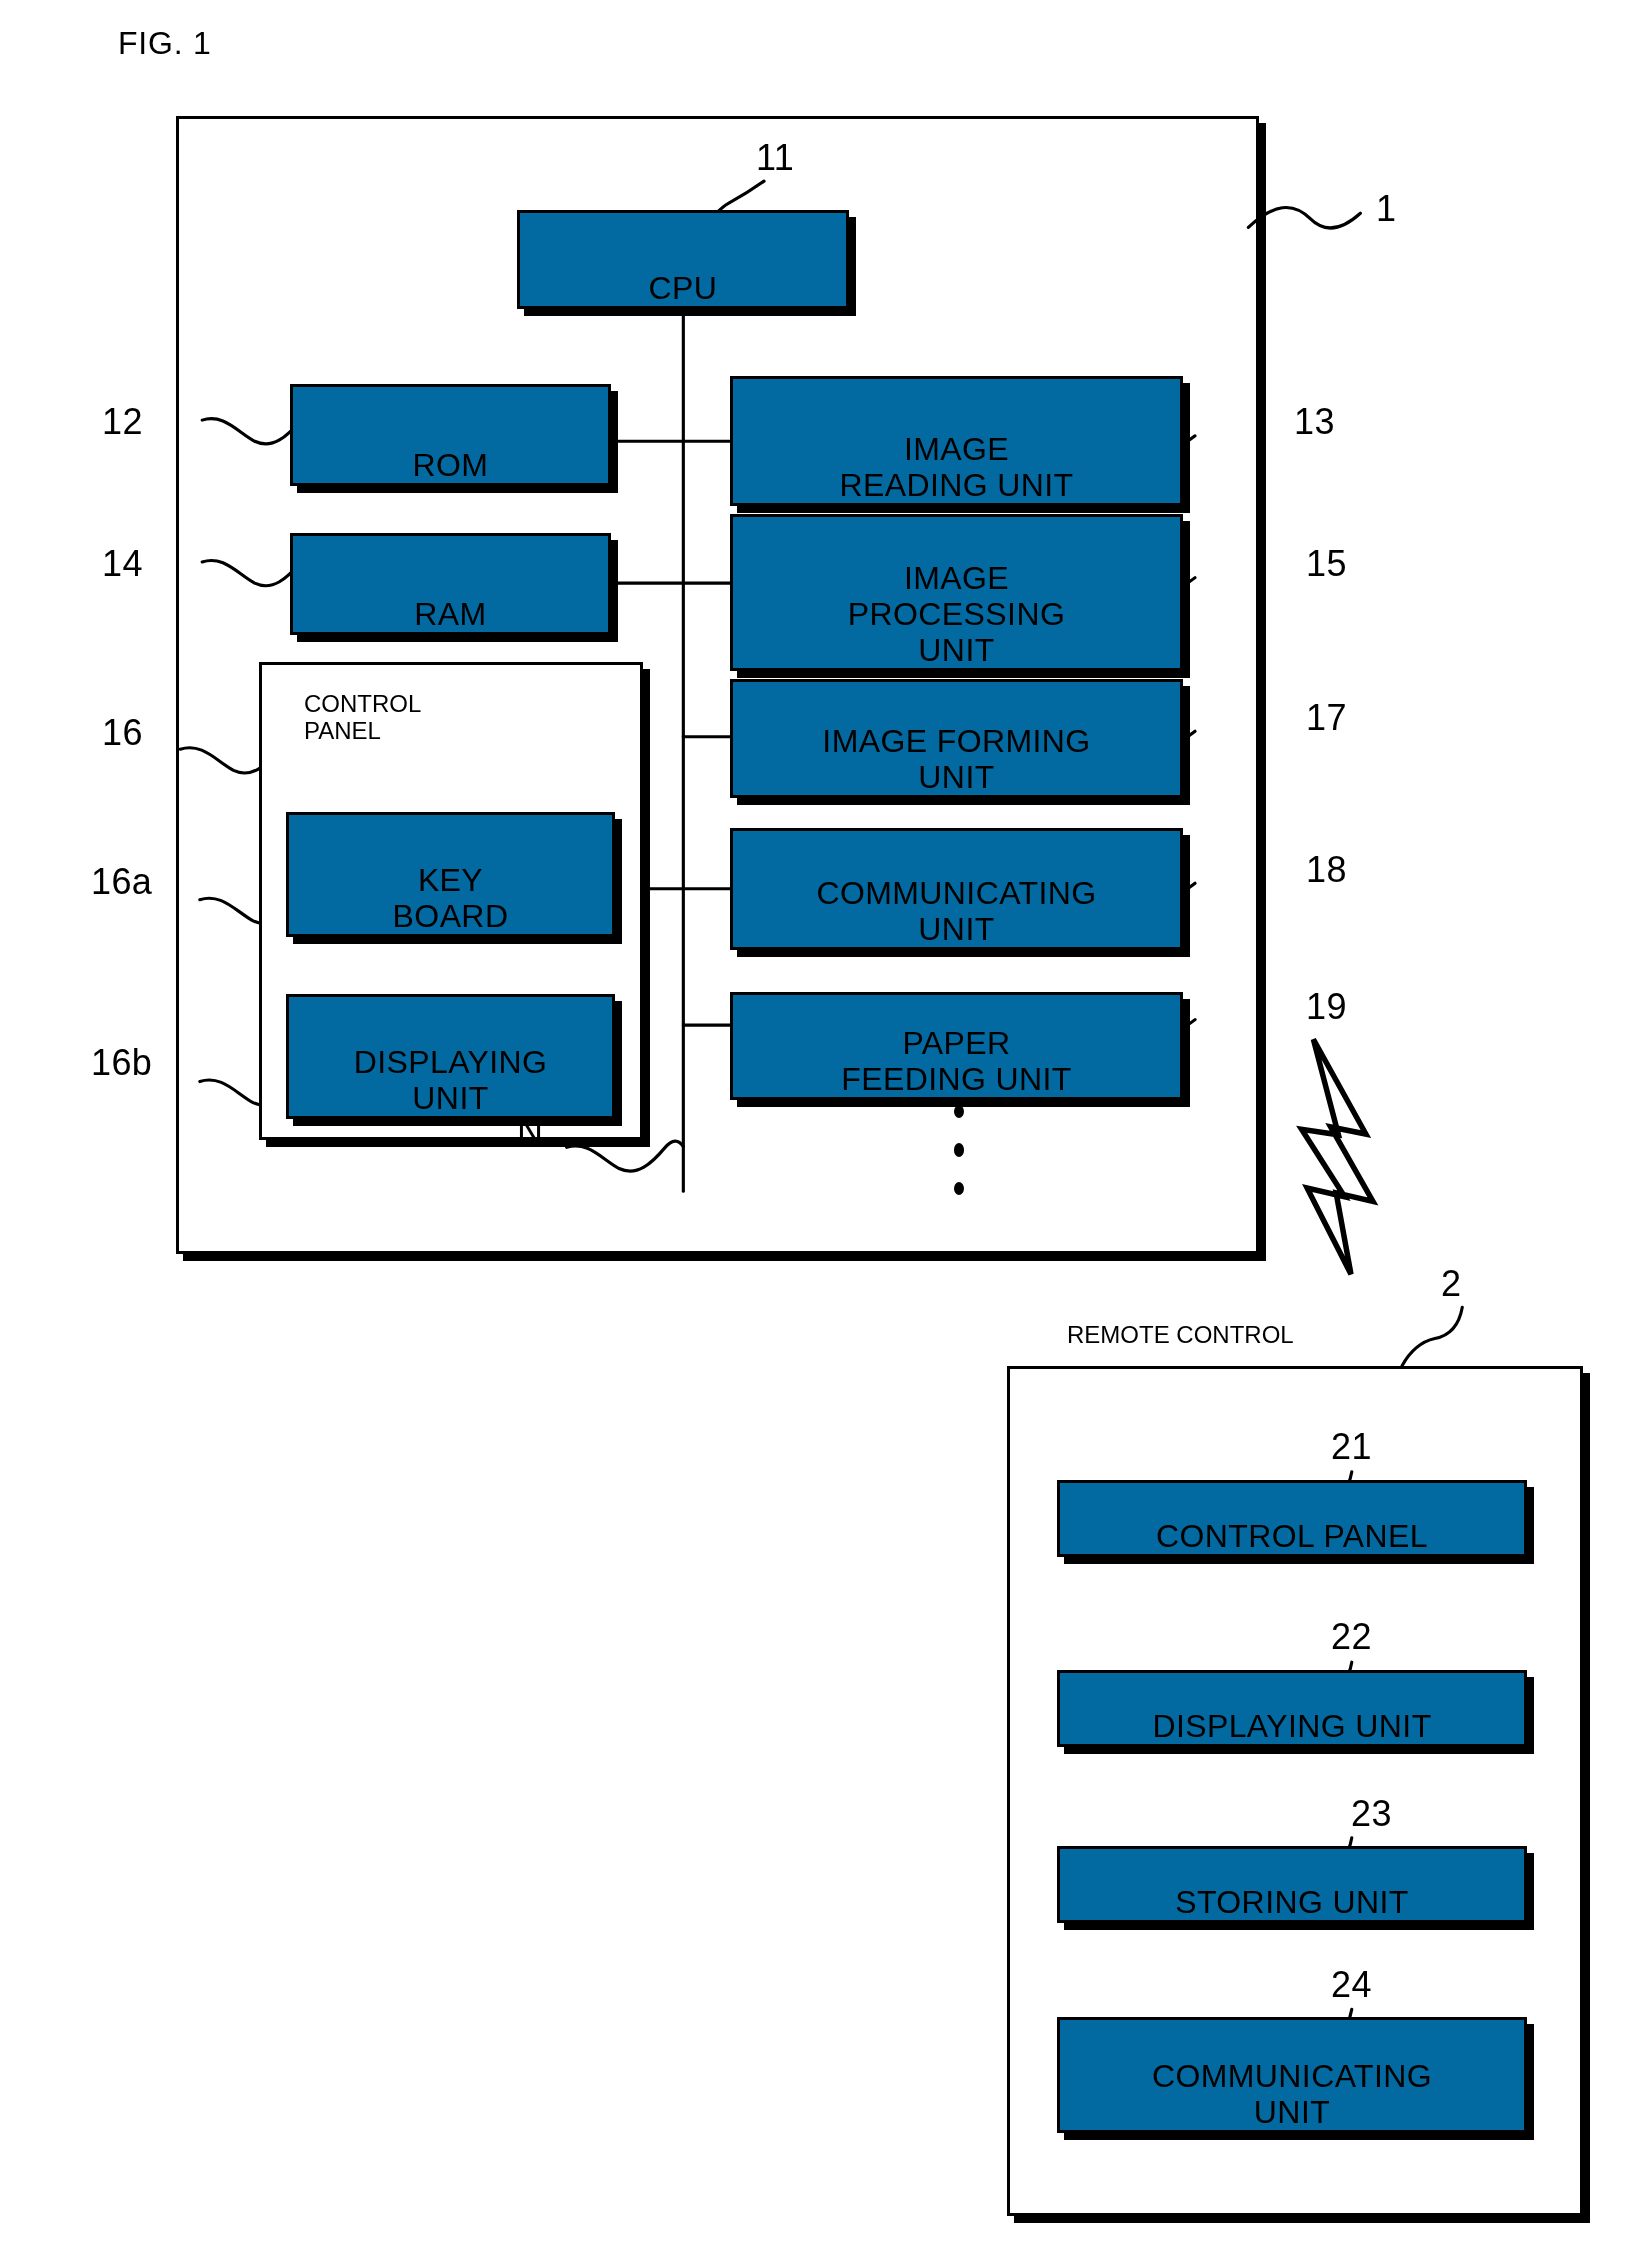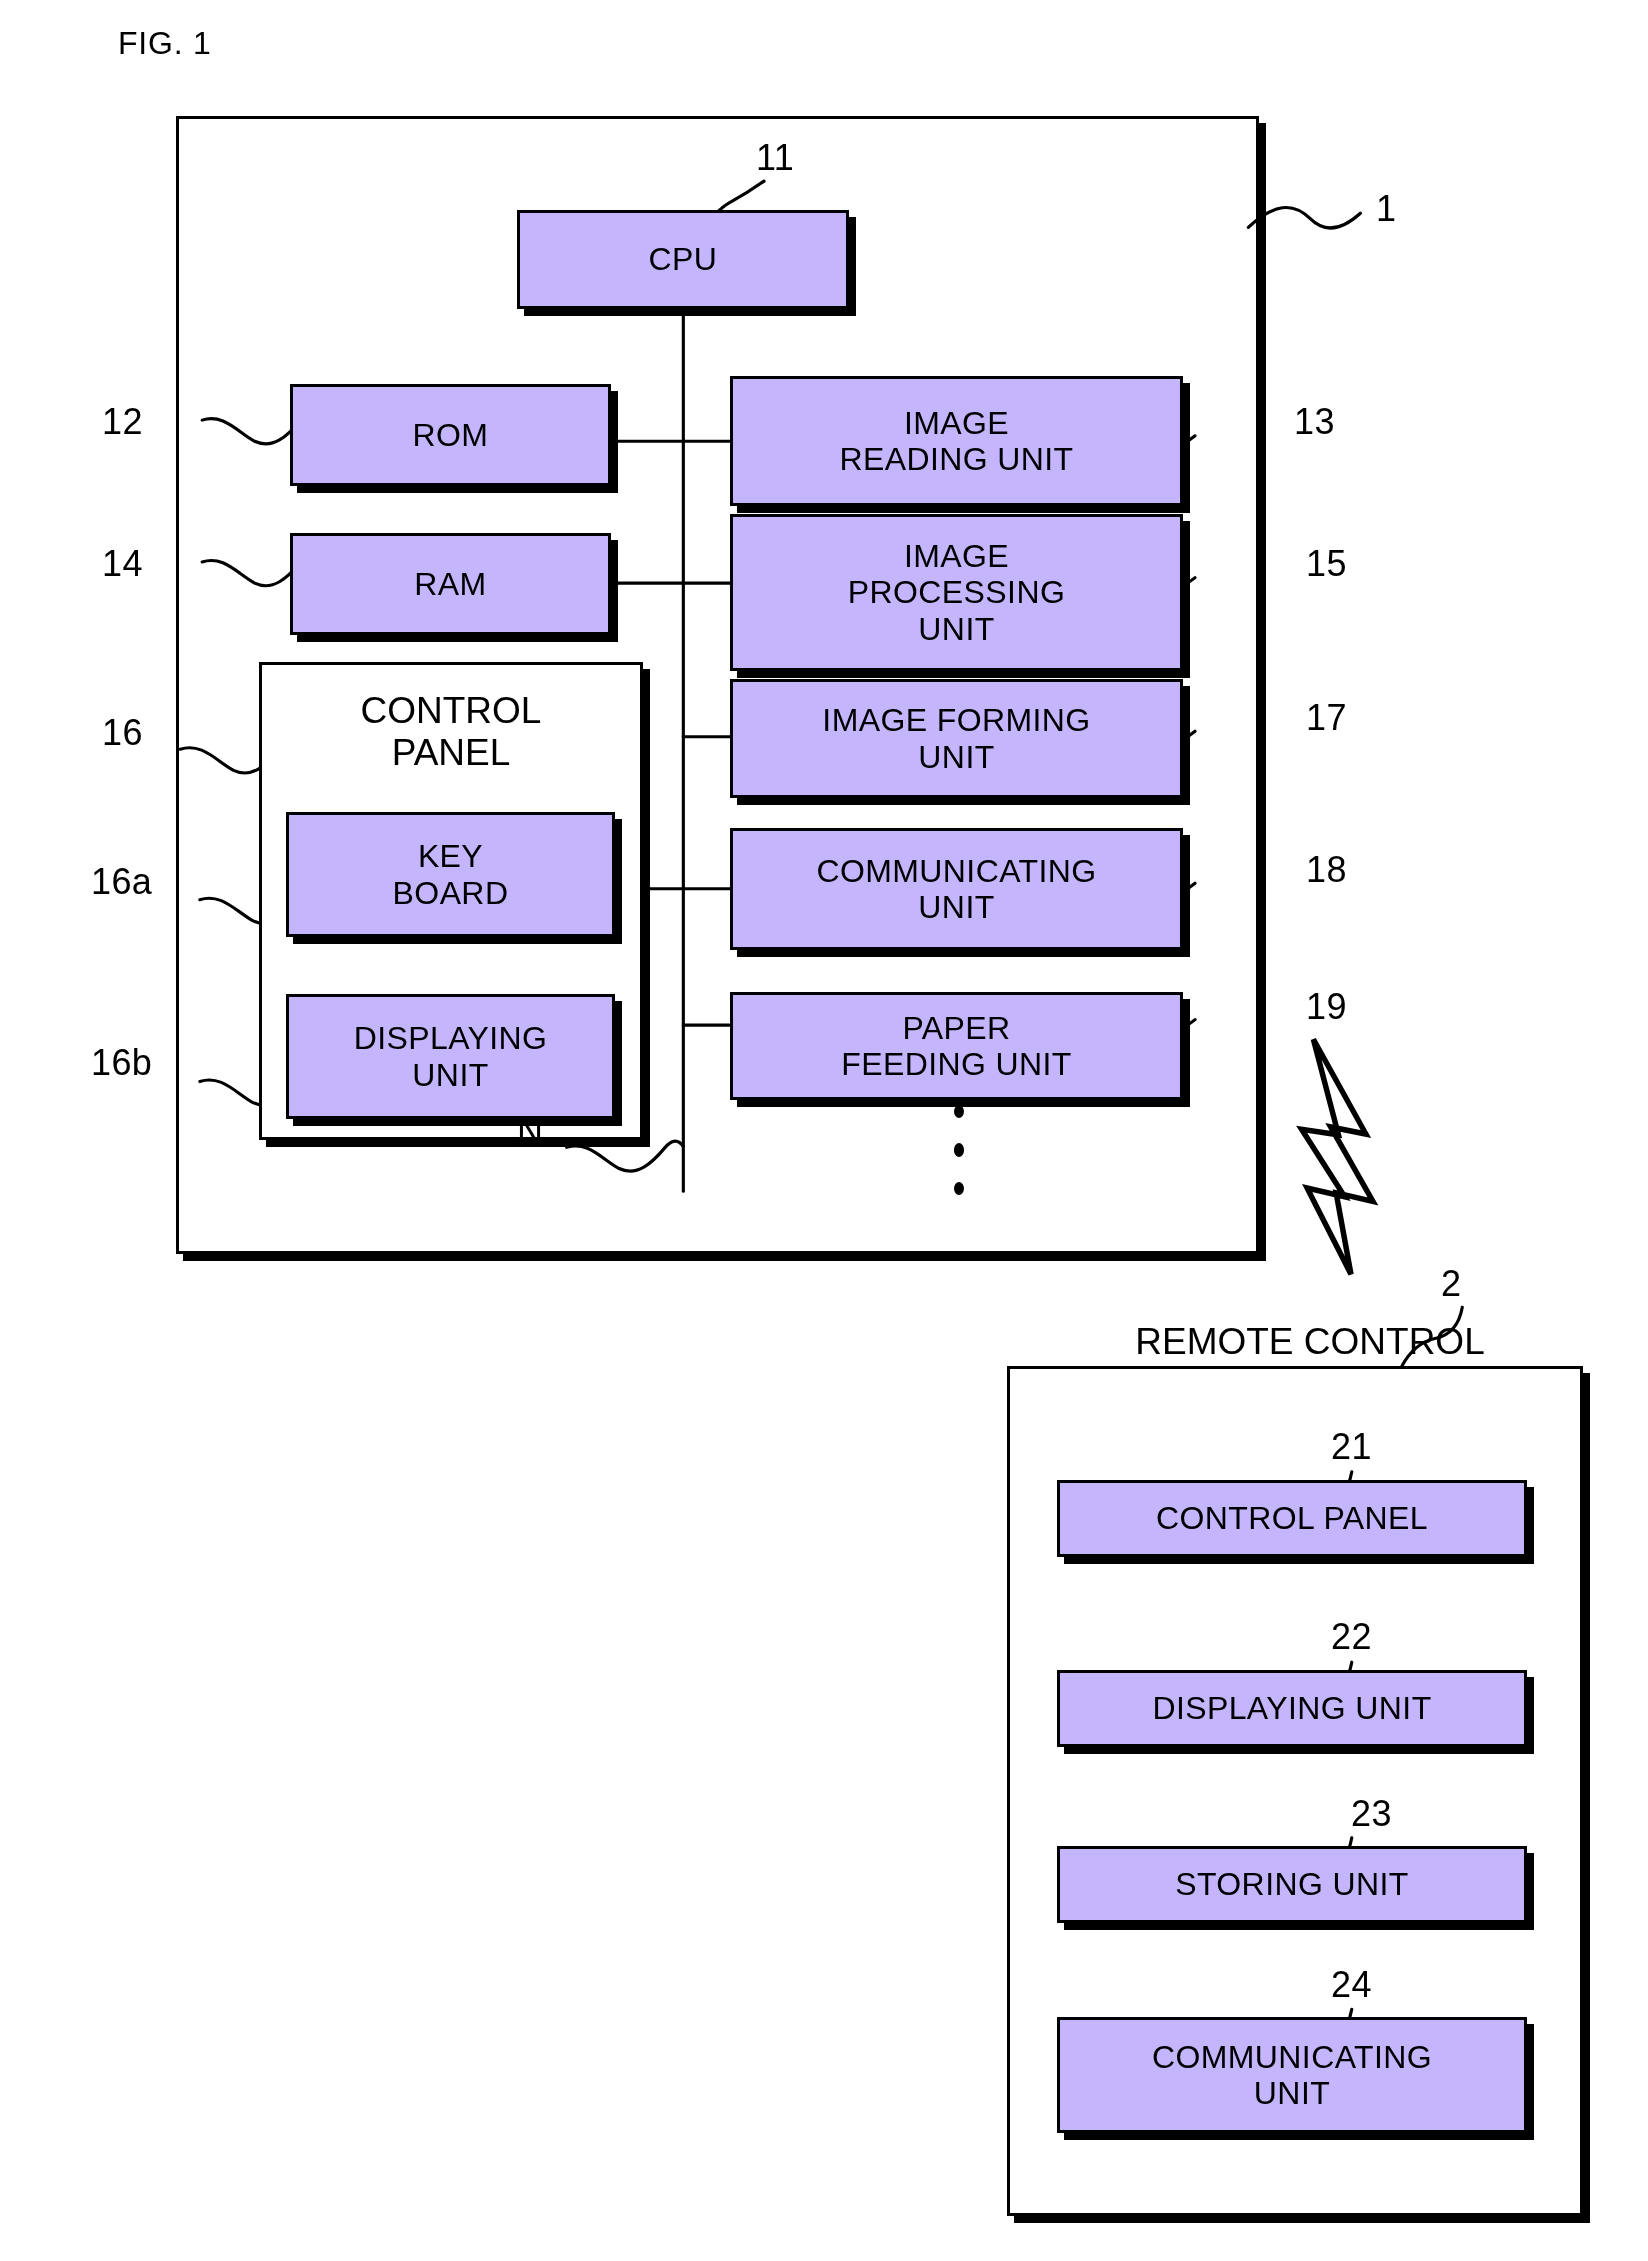--- a/index.html
+++ b/index.html
@@ -31,25 +31,25 @@
     top: 25px;
     font-size: 32px;
     letter-spacing: 0.8px;
     white-space: nowrap;
     margin-left: 40px;
   }
   
   .bx {
     position: absolute;
     box-sizing: border-box;
-    background: #c4b5fd;
+    background: #0369a1;
     border: 3.1px solid #000000;
     box-shadow: 7px 7px 0 0 #000000;
     display: flex;
-    align-items: center;
+    align-items: flex-end;
     justify-content: center;
     text-align: center;
   }
   .bx-txt {
     font-size: 32px;
     line-height: 1.13;
     letter-spacing: 0.4px;
     white-space: pre-line;
   }
   
@@ -61,24 +61,24 @@
     box-shadow: 7px 7px 0 0 #000000;
   }
   .ref {
     position: absolute;
     font-size: 36px;
     letter-spacing: 0.4px;
     white-space: nowrap;
   }
   .panel-head {
     position: absolute;
-    font-size: 37px;
+    font-size: 24px;
     line-height: 1.13;
-    text-align: center;
     white-space: pre-line;
+    margin-left: 45px;
   }
   .dots {
     position: absolute;
     display: flex;
     flex-direction: column;
     align-items: center;
     justify-content: space-between;
   }
   .dot {
     width: 10.2px;

